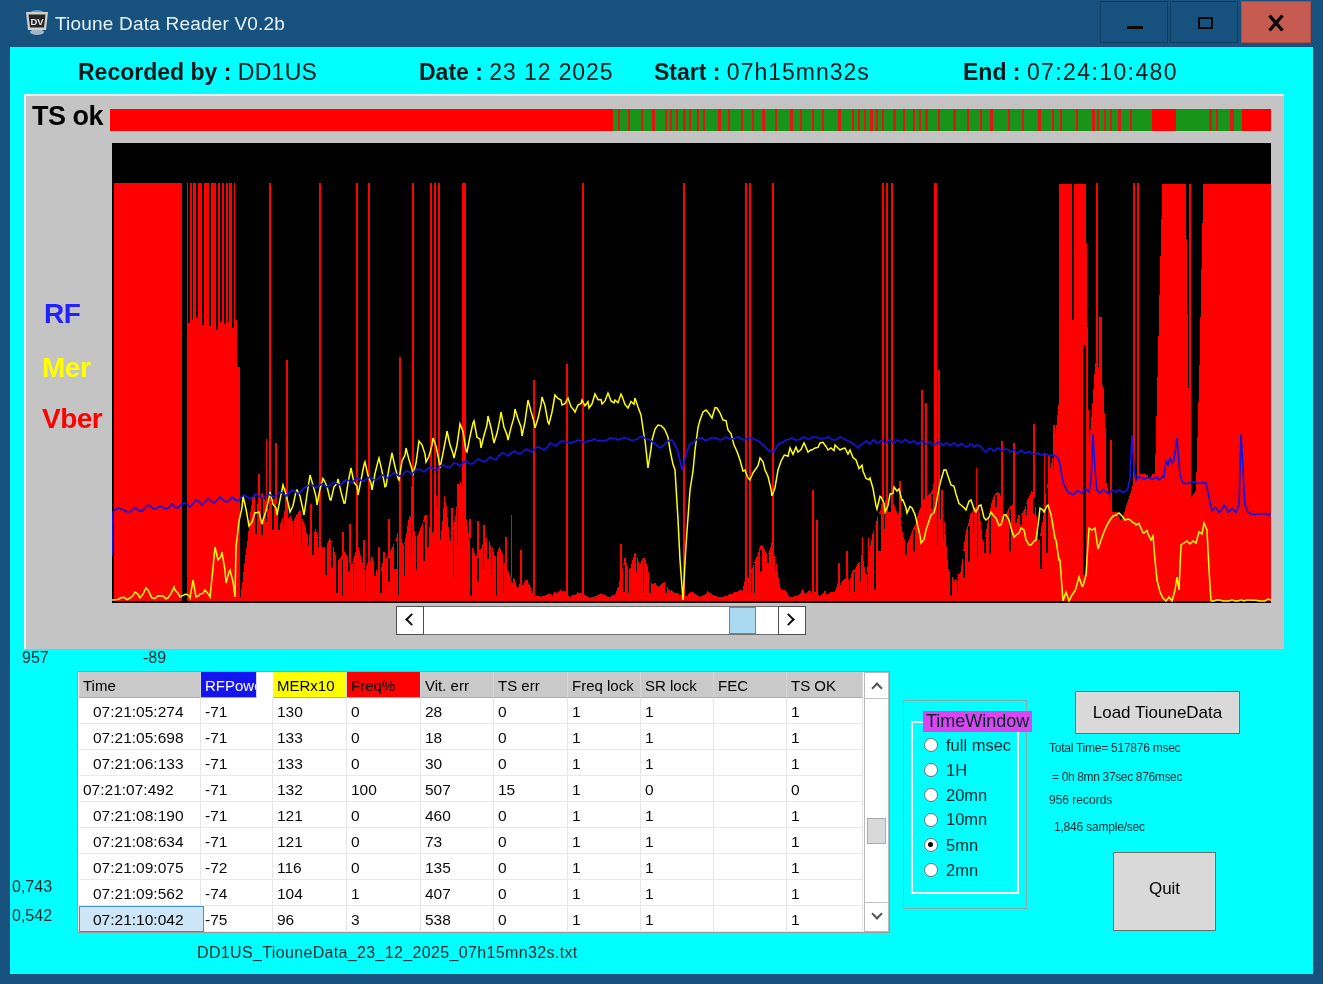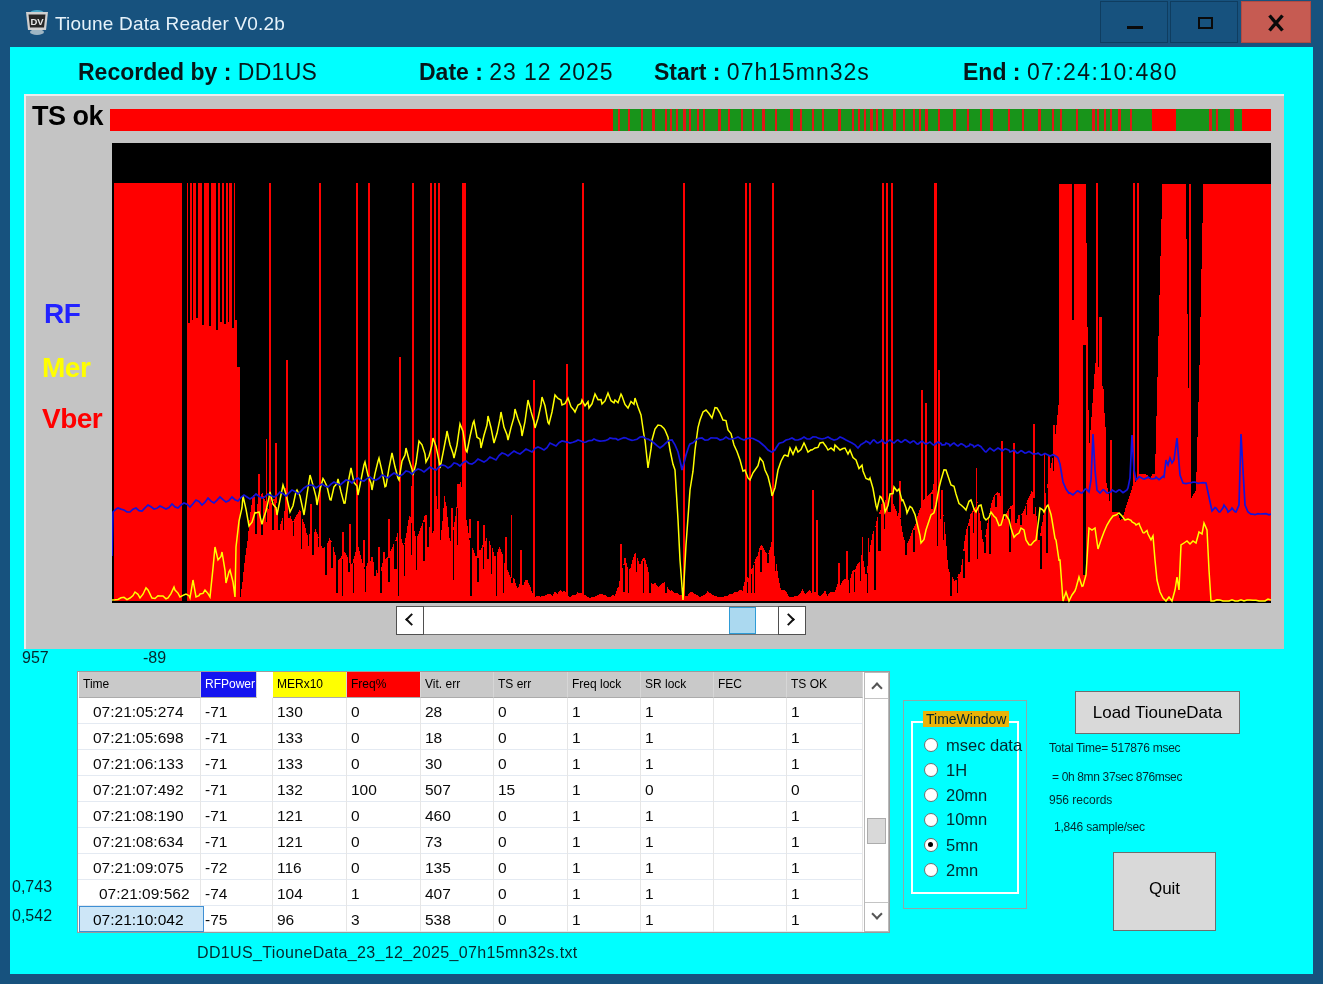--- a/index.html
+++ b/index.html
@@ -26,31 +26,31 @@
 #hscroll { position:absolute; left:372px; top:512px; width:410px; height:29px; background:#FFF; border:1px solid #6F6F6F; }
 .harrow { position:absolute; top:-1px; width:28px; height:29px; background:#FFF; border:1px solid #4F4F4F; }
 #harrow-l { left:-1px; }
 #harrow-r { right:-1px; }
 .chev { position:absolute; width:9px; height:9px; border-left:2.5px solid #111; border-bottom:2.5px solid #111; }
 #harrow-l .chev { left:10px; top:8px; transform:rotate(45deg); }
 #harrow-r .chev { left:5px; top:8px; transform:rotate(225deg); }
 #hthumb { position:absolute; left:332px; top:0px; width:27px; height:27px; background:#ABD9F0; border:1.5px solid #2E9BD6; }
 .small { position:absolute; font-size:16px; color:#06282E; }
 #grid { position:absolute; left:77px; top:671px; width:813px; height:262px; background:#FFF; border:1px solid #9B9B9B; }
-.hc { position:absolute; top:0; height:26px; background:#C9C9C9; font-size:12px; color:#000; padding:5px 0 0 4px; border-right:1px solid #D6D6D6; border-bottom:1px solid #ABABAB; white-space:nowrap; overflow:hidden; }
+.hc { position:absolute; top:0; height:26px; background:#C9C9C9; font-size:15px; color:#000; padding:5px 0 0 4px; border-right:1px solid #D6D6D6; border-bottom:1px solid #ABABAB; white-space:nowrap; overflow:hidden; }
 .cell { position:absolute; height:26px; font-size:15.5px; color:#0A0A0A; padding:5px 0 0 4px; white-space:nowrap; }
 .rowline { position:absolute; left:0; width:785px; height:1px; background:#E4EAF2; }
 .colline { position:absolute; top:26px; width:1px; height:234px; background:#E6E6E6; }
 #vscroll { position:absolute; left:786px; top:0; width:25px; height:260px; background:#FFF; border:1px solid #B9B9B9; }
 .vchev { position:absolute; width:8px; height:8px; border-left:2px solid #555; border-bottom:2px solid #555; }
 #vthumb { position:absolute; left:2px; top:145px; width:19px; height:26px; background:#D9D9D9; border:1px solid #ACACAC; }
 #selcell { position:absolute; left:1px; top:234px; width:125px; height:26px; background:#CDE6F7; border:1px solid #3F8FD3; padding:4px 0 0 13px; font-size:15.5px; }
 #twpanel { position:absolute; left:903px; top:700px; width:124px; height:209px; border:1px solid #8FA8A8; }
 #twgroup { position:absolute; left:7px; top:20px; width:108px; height:173px; border:2px solid #FFF; }
-#twlabel { position:absolute; left:10px; top:-12px; background:#eab308; padding:0 3px; font-size:14px; color:#06282E; }
+#twlabel { position:absolute; left:10px; top:-12px; background:#d946ef; padding:0 3px; font-size:18px; color:#06282E; }
 .radio { position:absolute; left:11px; width:14px; height:14px; background:#FFF; border:1.5px solid #707070; border-radius:50%; }
 .radio.sel::after { content:""; position:absolute; left:3.2px; top:3.2px; width:5px; height:5px; background:#000; border-radius:50%; }
 .rlab { position:absolute; left:33px; font-size:16.5px; color:#06282E; white-space:nowrap; }
 .btn { position:absolute; background:#D9D9D9; border:1px solid #6E6E6E; font-size:17px; color:#000; text-align:center; }
 #loadbtn { left:1075px; top:691px; width:165px; height:43px; padding-top:11px; }
 #quitbtn { left:1113px; top:852px; width:103px; height:79px; padding-top:26px; }
 .rtext { position:absolute; font-size:12px; color:#06282E; white-space:nowrap; }
 #fname { position:absolute; left:197px; top:944px; font-size:16px; color:#06282E; letter-spacing:0.35px; }
 </style>
 </head>
@@ -385,21 +385,21 @@
 <div class="cell" style="left:709px;top:52px;width:76px;">1</div>
 <div class="cell" style="left:1px;top:78px;width:122px;padding-left:14px;">07:21:06:133</div>
 <div class="cell" style="left:123px;top:78px;width:72px;">-71</div>
 <div class="cell" style="left:195px;top:78px;width:74px;">133</div>
 <div class="cell" style="left:269px;top:78px;width:74px;">0</div>
 <div class="cell" style="left:343px;top:78px;width:73px;">30</div>
 <div class="cell" style="left:416px;top:78px;width:74px;">0</div>
 <div class="cell" style="left:490px;top:78px;width:73px;">1</div>
 <div class="cell" style="left:563px;top:78px;width:73px;">1</div>
 <div class="cell" style="left:709px;top:78px;width:76px;">1</div>
-<div class="cell" style="left:1px;top:104px;width:98px;padding-left:14px;">07:21:07:492</div>
+<div class="cell" style="left:1px;top:104px;width:98px;padding-left:4px;">07:21:07:492</div>
 <div class="cell" style="left:123px;top:104px;width:72px;">-71</div>
 <div class="cell" style="left:195px;top:104px;width:74px;">132</div>
 <div class="cell" style="left:269px;top:104px;width:74px;">100</div>
 <div class="cell" style="left:343px;top:104px;width:73px;">507</div>
 <div class="cell" style="left:416px;top:104px;width:74px;">15</div>
 <div class="cell" style="left:490px;top:104px;width:73px;">1</div>
 <div class="cell" style="left:563px;top:104px;width:73px;">0</div>
 <div class="cell" style="left:709px;top:104px;width:76px;">0</div>
 <div class="cell" style="left:1px;top:130px;width:122px;padding-left:14px;">07:21:08:190</div>
 <div class="cell" style="left:123px;top:130px;width:72px;">-71</div>
@@ -421,21 +421,21 @@
 <div class="cell" style="left:709px;top:156px;width:76px;">1</div>
 <div class="cell" style="left:1px;top:182px;width:122px;padding-left:14px;">07:21:09:075</div>
 <div class="cell" style="left:123px;top:182px;width:72px;">-72</div>
 <div class="cell" style="left:195px;top:182px;width:74px;">116</div>
 <div class="cell" style="left:269px;top:182px;width:74px;">0</div>
 <div class="cell" style="left:343px;top:182px;width:73px;">135</div>
 <div class="cell" style="left:416px;top:182px;width:74px;">0</div>
 <div class="cell" style="left:490px;top:182px;width:73px;">1</div>
 <div class="cell" style="left:563px;top:182px;width:73px;">1</div>
 <div class="cell" style="left:709px;top:182px;width:76px;">1</div>
-<div class="cell" style="left:1px;top:208px;width:122px;padding-left:20px;">07:21:09:562</div>
+<div class="cell" style="left:1px;top:208px;width:122px;padding-left:14px;">07:21:09:562</div>
 <div class="cell" style="left:123px;top:208px;width:72px;">-74</div>
 <div class="cell" style="left:195px;top:208px;width:74px;">104</div>
 <div class="cell" style="left:269px;top:208px;width:74px;">1</div>
 <div class="cell" style="left:343px;top:208px;width:73px;">407</div>
 <div class="cell" style="left:416px;top:208px;width:74px;">0</div>
 <div class="cell" style="left:490px;top:208px;width:73px;">1</div>
 <div class="cell" style="left:563px;top:208px;width:73px;">1</div>
 <div class="cell" style="left:709px;top:208px;width:76px;">1</div>
 <div class="cell" style="left:123px;top:234px;width:72px;">-75</div>
 <div class="cell" style="left:195px;top:234px;width:74px;">96</div>
@@ -471,21 +471,21 @@
       <div class="vchev" style="left:8px;top:237px;transform:rotate(-45deg);"></div>
       <div id="vthumb"></div>
     </div>
 <div id="selcell">07:21:10:042</div>
   </div>
 
 <div id="twpanel">
   <div id="twgroup">
     <div id="twlabel">TimeWindow</div>
     <div class="radio" style="top:15px;"></div>
-      <div class="rlab" style="top:12.5px;">msec data</div>
+      <div class="rlab" style="top:12.5px;">full msec</div>
     <div class="radio" style="top:40px;"></div>
       <div class="rlab" style="top:37.5px;">1H</div>
     <div class="radio" style="top:65px;"></div>
       <div class="rlab" style="top:62.5px;">20mn</div>
     <div class="radio" style="top:89.5px;"></div>
       <div class="rlab" style="top:87.0px;">10mn</div>
     <div class="radio sel" style="top:115px;"></div>
       <div class="rlab" style="top:112.5px;">5mn</div>
     <div class="radio" style="top:140px;"></div>
       <div class="rlab" style="top:137.5px;text-align:center;">2mn</div>

